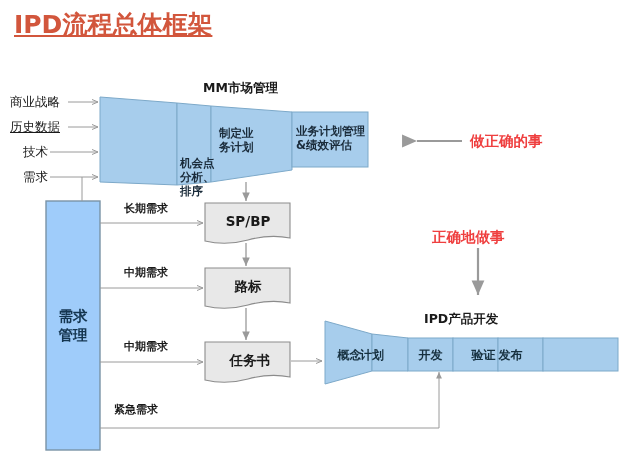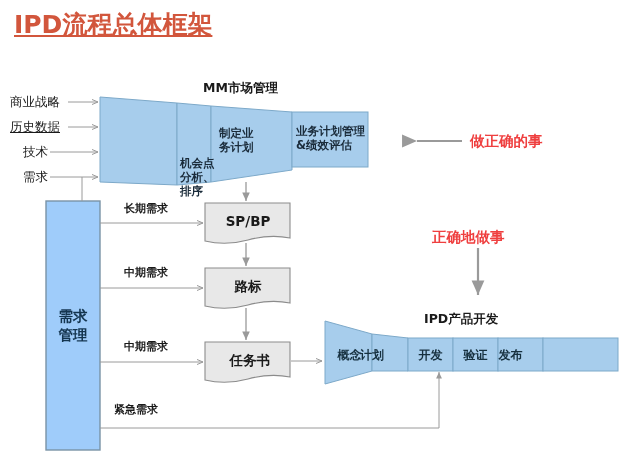--- a/index.html
+++ b/index.html
@@ -162,16 +162,16 @@
 
   <div class="doc-txt" style="left:216px;top:213px;width:64px;text-align:center;">SP/BP</div>
   <div class="doc-txt" style="left:216px;top:278px;width:64px;text-align:center;">路标</div>
   <div class="doc-txt" style="left:206px;top:352px;width:64px;text-align:right;">任务书</div>
 
   <div class="lbl ipd-title" style="left:424px;top:311px;">IPD产品开发</div>
 
   <div class="stage-txt" style="left:327px;top:347px;width:45px;text-align:center;">概念</div>
   <div class="stage-txt" style="left:351px;top:347px;width:42px;text-align:center;">计划</div>
   <div class="stage-txt" style="left:408px;top:347px;width:45px;text-align:center;">开发</div>
-  <div class="stage-txt" style="left:453px;top:347px;width:45px;text-align:center;">验证</div>
+  <div class="stage-txt" style="left:453px;top:347px;width:45px;text-align:center;padding-left:8px;">验证</div>
   <div class="stage-txt" style="left:498px;top:347px;width:25px;text-align:center;">发布</div>
 
 </div>
 
 </body></html>

